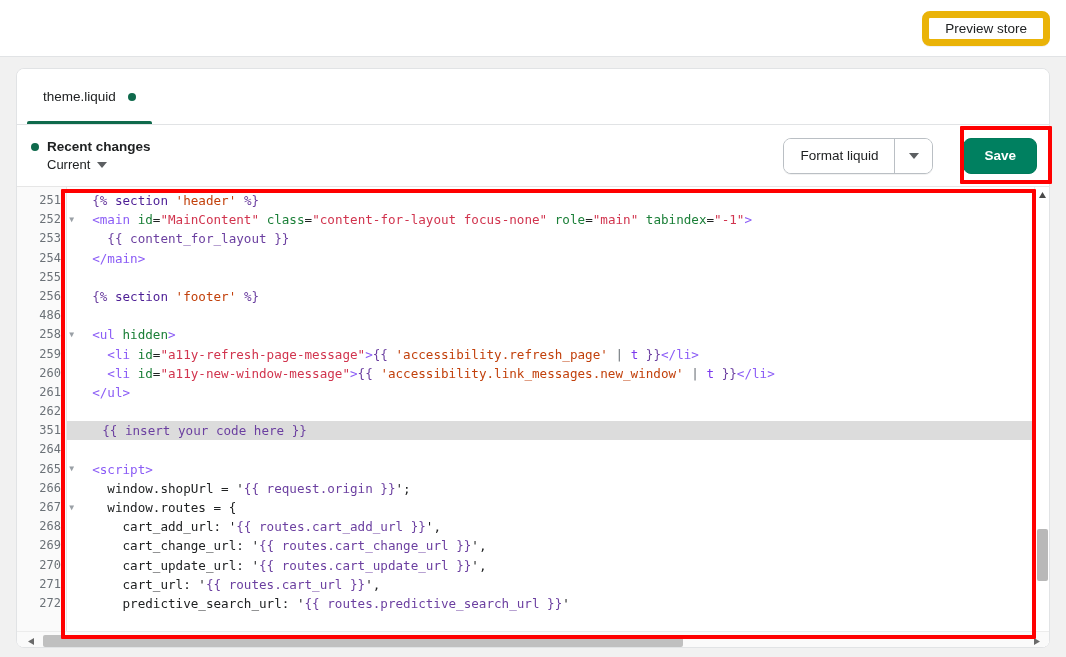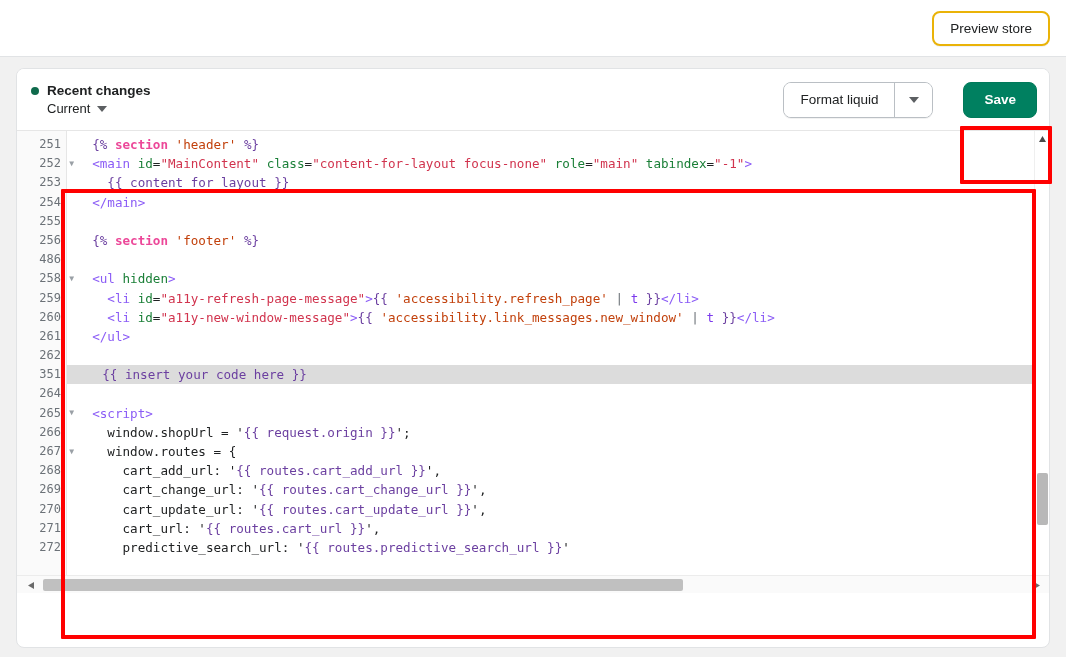--- a/index.html
+++ b/index.html
@@ -15,21 +15,21 @@
   
   .topbar {
     position: absolute; left: 0; top: 0; width: 1066px; height: 56px;
     background: #ffffff;
     display: flex; align-items: center; justify-content: flex-end;
     padding-right: 16px;
   }
   .btn-preview {
     height: 35px; padding: 0 16px;
     background: #ffffff;
-    border: 2px solid #eab308;
+    border: 7px solid #eab308;
     border-radius: 8px;
     box-shadow: 0 1px 0 rgba(0,0,0,0.05);
     font-size: 13.5px; color: #202223;
     font-family: "Liberation Sans", sans-serif;
     display: flex; align-items: center; justify-content: center;
     cursor: pointer; white-space: nowrap;
   }
 
   
   .page-body {
@@ -178,21 +178,21 @@
     white-space: pre;
   }
   .cline.active { background: #dcdcdc; padding-left: 20px; }
 
   
   .t-tag    { color: #8b5cf6; }
   .t-attrn  { color: #1a7f37; }
   .t-str    { color: #d1344e; }
   .t-str2   { color: #c2410c; }
   .t-del    { color: #6b3fa0; }
-  .t-kw     { color: #ec4899; font-weight: bold; margin-top: 40px; }
+  .t-kw     { color: #4c1d95; font-weight: normal; margin-top: 40px; }
   .t-var    { color: #6b3fa0; }
   .t-plain  { color: #202223; }
   .t-pipe   { color: #6b7177; }
   .t-filter { color: #7c3aed; }
 
   
   .vscroll {
     position: absolute; right: 0; top: 0; width: 15px; height: 462px;
     background: #ffffff; border-left: 1px solid #efefef; z-index: 3;
   }
@@ -242,20 +242,26 @@
 <div id="app">
 
   <div class="topbar">
     <div class="btn-preview">Preview store</div>
   </div>
 
   <div class="page-body">
 
     <div class="editor-card">
 
+      <div class="tabstrip">
+        <div class="tab active">
+          <span>theme.liquid</span>
+          <span class="tab-dot"></span>
+        </div>
+      </div>
 
       <div class="toolbar">
         <div class="toolbar-left">
           <div class="recent-row">
             <span class="recent-dot"></span>
             <span class="recent-label">Recent changes</span>
           </div>
           <div class="current-row">
             <span class="current-label">Current</span>
             <span class="caret"></span>

